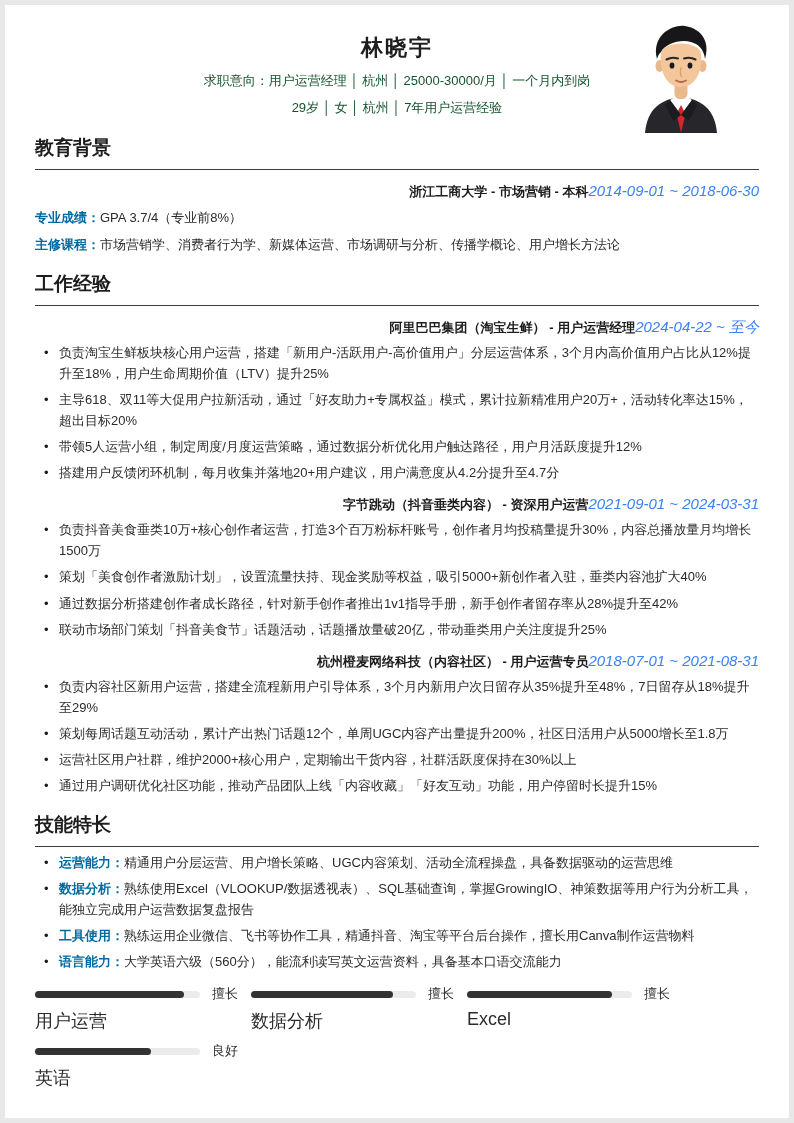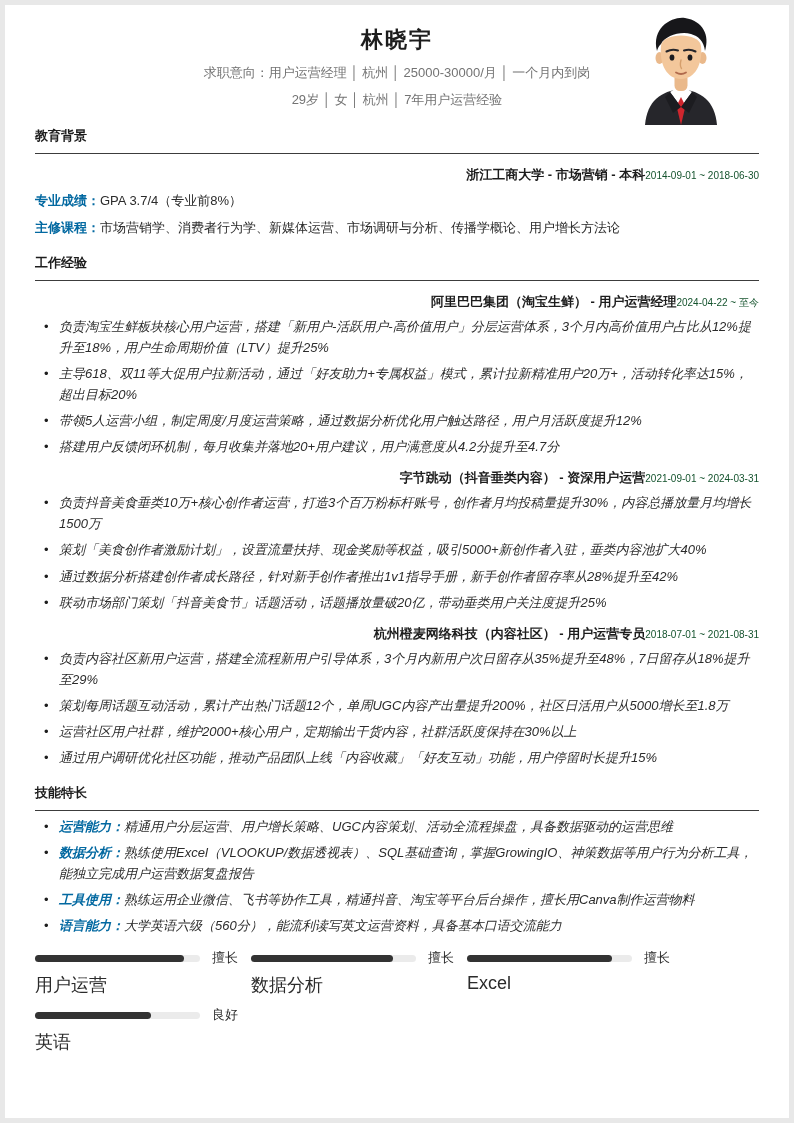--- a/index.html
+++ b/index.html
@@ -8,51 +8,51 @@
     width: 794px; height: 1123px;
     background: #e8e8e8;
     font-family: "Liberation Sans", "DejaVu Sans", sans-serif;
     color: #262626;
     overflow: hidden;
   }
   .page {
     position: absolute; left: 5px; top: 5px;
     width: 784px; height: 1113px;
     background: #ffffff;
-    padding: 0 30px;
+    padding: 8px 30px;
     overflow: hidden;
   }
 
   
   .header { position: relative; text-align: center; padding-top: 20px; }
   .name { font-size: 22px; font-weight: 700; color: #1d1d1d; letter-spacing: 2px; }
-  .hline { font-size: 13px; color: #737373; margin-top: 9px; white-space: pre-wrap; }
+  .hline { font-size: 13px; color: #14532d; margin-top: 9px; white-space: pre-wrap; }
   .avatar-box { position: absolute; top: 8px; right: 34px; width: 88px; height: 112px; background: #fff; }
   .avatar-box svg { width: 100%; height: 100%; display: block; }
 
   
   .section-title {
-    margin-top: 16px; font-size: 13px; font-weight: 700; color: #1d1d1d;
+    margin-top: 16px; font-size: 19px; font-weight: 700; color: #1d1d1d;
     padding-bottom: 8px; border-bottom: 1px solid #3c3c3c;
   }
   .section-title.first { margin-top: 18px; }
 
   .entry-head {
     display: flex; justify-content: flex-end; align-items: baseline;
     margin-top: 12px; font-size: 13px;
   }
   .entry-head .ttl { font-weight: 700; color: #1d1d1d; }
-  .date { font-size: 10px; color: #14532d; white-space: nowrap; }
+  .date { font-size: 15px; color: #3b82f6; white-space: nowrap; font-style: italic; }
 
   .line-row { margin-top: 6px; font-size: 13px; line-height: 1.62; color: #2b2b2b; }
   .lbl { font-weight: 700; color: #0369a1; }
 
   .bullet { display: flex; margin-top: 5px; font-size: 13px; line-height: 1.62; color: #2b2b2b; }
   .dot { flex: 0 0 24px; padding-left: 9px; color: #1d1d1d; }
-  .btxt { flex: 1; font-style: italic; }
+  .btxt { flex: 1; }
 
   
   .bars {
     margin-top: 13px;
     display: grid; grid-template-columns: 216px 216px 216px;
     row-gap: 9px;
   }
   .bar-row { display: flex; align-items: center; }
   .track { width: 165px; height: 7px; background: #ebebeb; border-radius: 4px; position: relative; }
   .fill { position: absolute; left: 0; top: 0; height: 7px; background: #333333; border-radius: 4px; }

